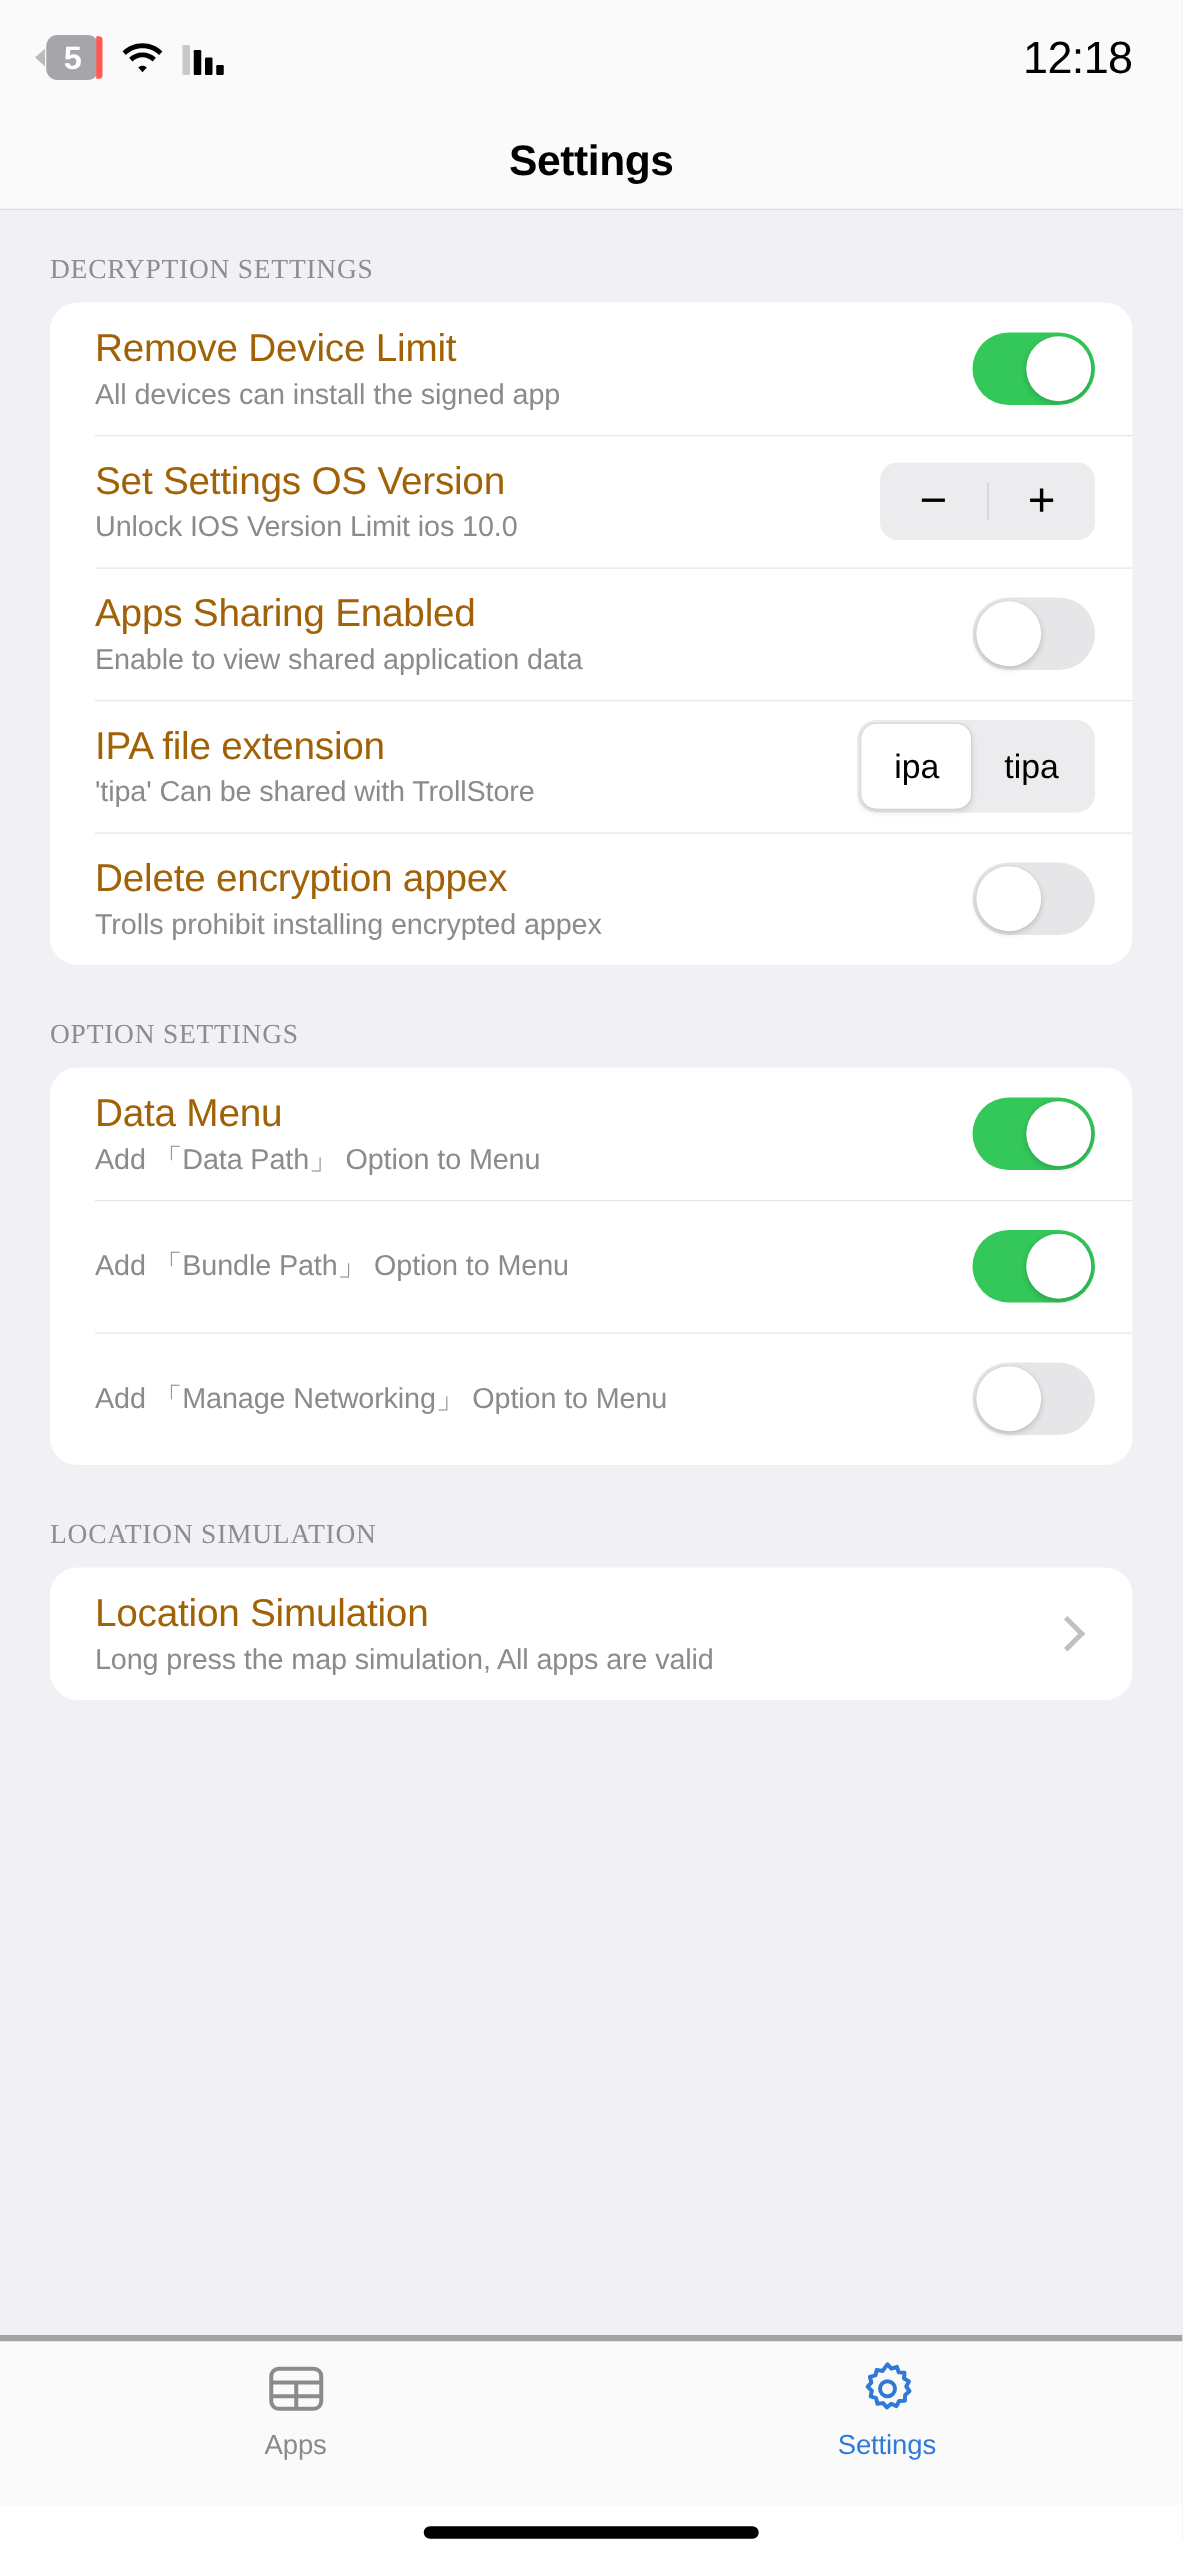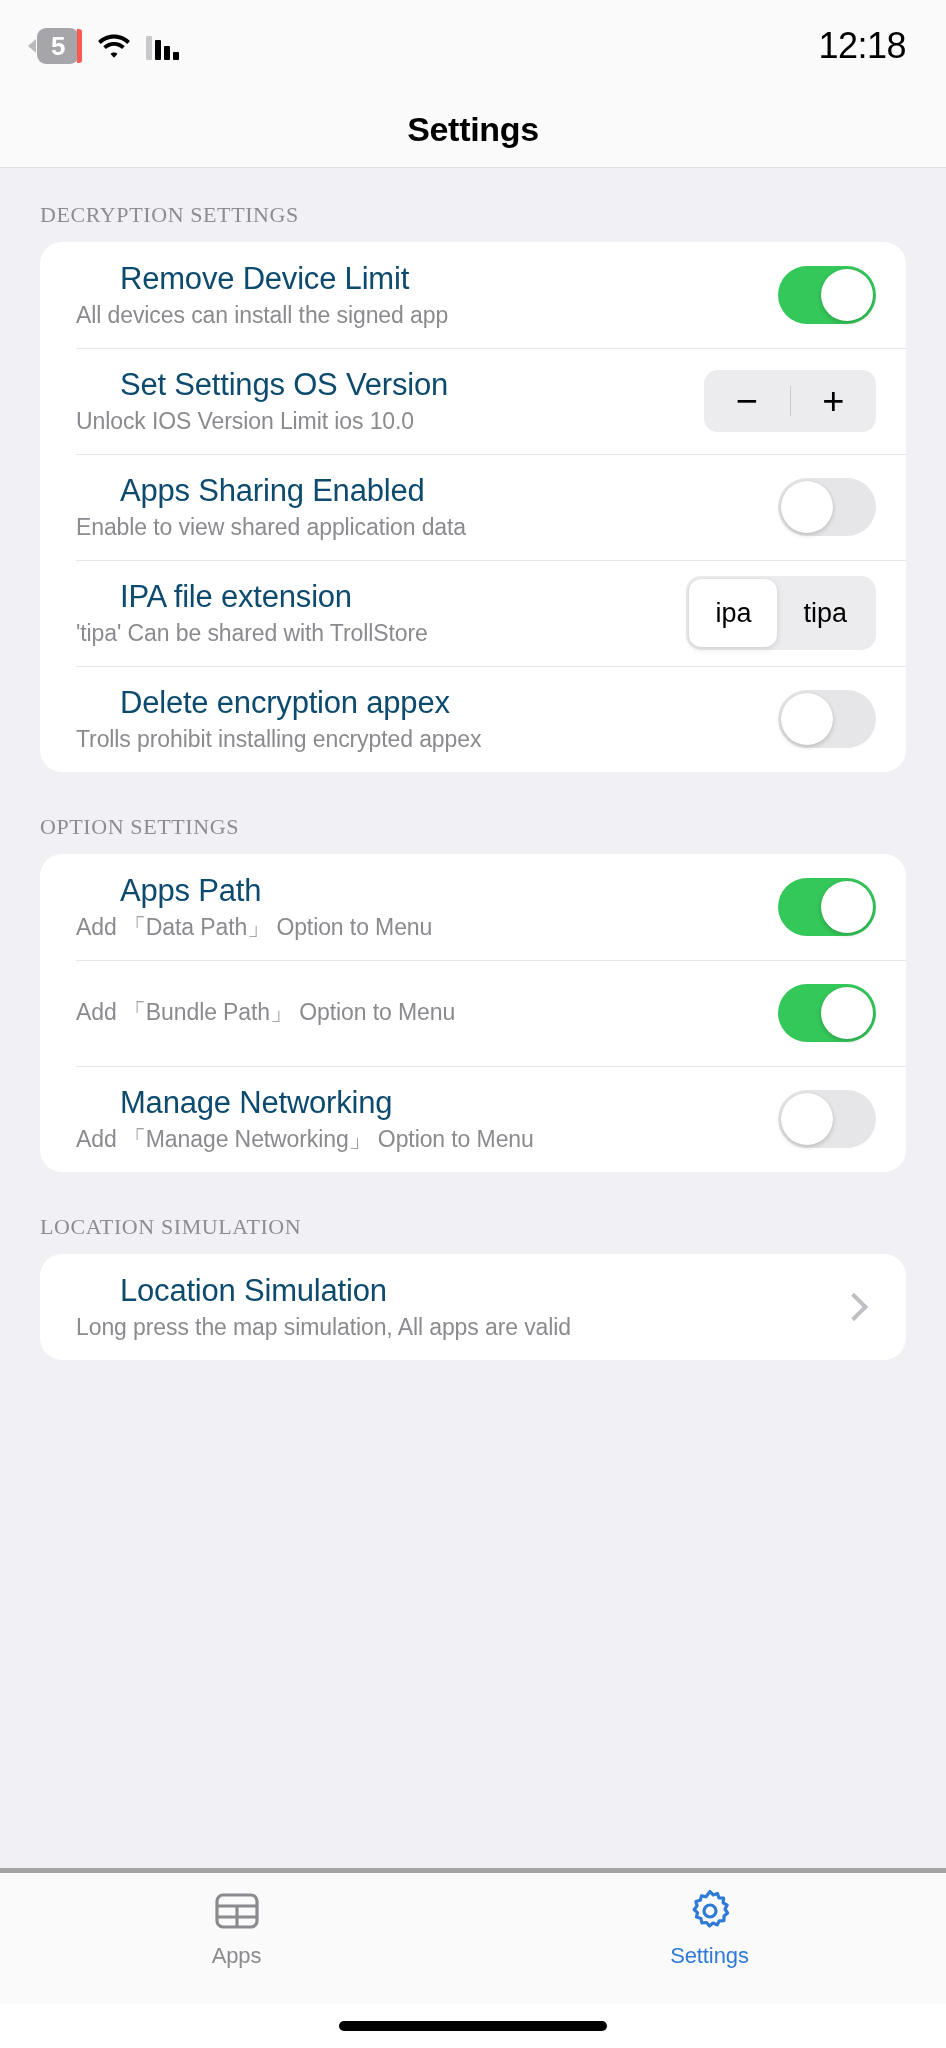--- a/index.html
+++ b/index.html
@@ -141,24 +141,23 @@
     position: absolute;
     left: 36px;
     right: 0;
     top: 0;
     height: 1px;
     background: #e6e6e8;
   }
   .row-text { display: flex; flex-direction: column; gap: 5px; padding: 18px 0; }
   .row-title {
     font-size: 31px;
-    color: #0c4a6e;
+    color: #a16207;
     letter-spacing: -0.2px;
     line-height: 1.15;
-    margin-left: 44px;
   }
   .row-sub {
     font-size: 23px;
     color: #8a8a8f;
     letter-spacing: -0.1px;
     line-height: 1.2;
   }
 
   
   .toggle {
@@ -374,40 +373,39 @@
 
       </div>
     </div>
 
     <div class="section">
       <div class="section-header">OPTION SETTINGS</div>
       <div class="card">
 
         <div class="row">
           <div class="row-text">
-            <div class="row-title">Apps Path</div>
+            <div class="row-title">Data Menu</div>
             <div class="row-sub">Add 「Data Path」 Option to Menu</div>
           </div>
           <div class="toggle on">
             <span class="knob"></span>
           </div>
         </div>
 
         <div class="row">
           <div class="row-text">
             <div class="row-sub">Add 「Bundle Path」 Option to Menu</div>
           </div>
           <div class="toggle on">
             <span class="knob"></span>
           </div>
         </div>
 
         <div class="row">
           <div class="row-text">
-            <div class="row-title">Manage Networking</div>
             <div class="row-sub">Add 「Manage Networking」 Option to Menu</div>
           </div>
           <div class="toggle">
             <span class="knob"></span>
           </div>
         </div>
 
       </div>
     </div>
 

